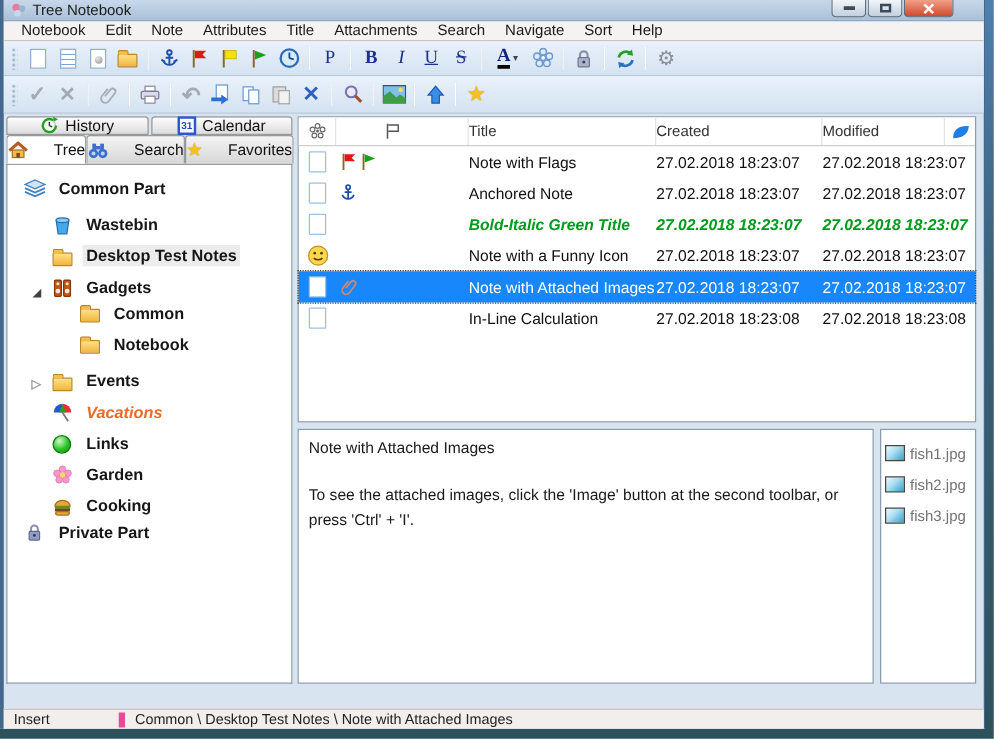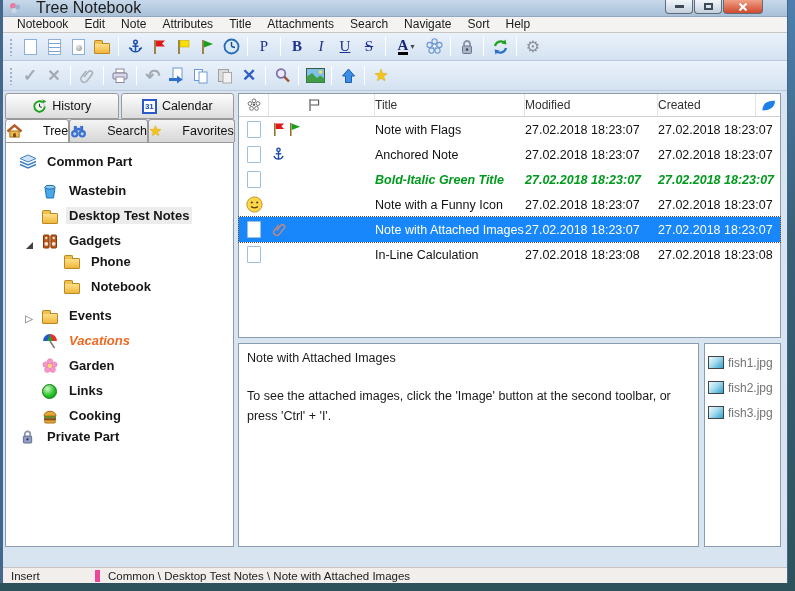--- a/index.html
+++ b/index.html
@@ -14,21 +14,21 @@
     background:#d9e4f1;
     border-left:3px solid #44678c; border-right:1px solid #44678c;
     display:flex; flex-direction:column;
   }
   
   .titlebar {
     height:17px; background:linear-gradient(180deg,#c7d8ea,#a9c0d8);
     display:flex; align-items:center; padding-left:6px; position:relative;
     border-bottom:1px solid #8fa9c4; flex:0 0 auto;
   }
-  .titlebar .title { font-size:16px; color:#1c1c1c; margin-left:15px;text-align:center; }
+  .titlebar .title { font-size:12px; color:#1c1c1c; margin-left:5px;text-align:center; }
   .winbtns { position:absolute; right:24px; top:0; display:flex; gap:1px; }
   .winbtn {
     width:28px; height:14px; border:1px solid #5e6c7a; border-top:none;
     border-radius:0 0 4px 4px; background:linear-gradient(180deg,#f2f6fa,#c2cfdc);
     display:flex; align-items:center; justify-content:center;
   }
   .winbtn.close { width:40px; background:linear-gradient(180deg,#f0a088,#d0492e); }
   .glyph-min { width:9px; height:3px; background:#3c4a58; }
   .glyph-max { width:9px; height:7px; border:2px solid #3c4a58; }
   .glyph-close { position:relative; width:10px; height:10px; }
@@ -69,21 +69,21 @@
   .ltr.s{text-decoration:line-through;}
   .acolor { font-family:"Liberation Serif", serif; font-weight:bold; color:#15247a;
        font-size:15px; border-bottom:3px solid #000; line-height:14px; }
   .dd { font-size:8px; color:#444; margin-left:2px; }
   .gray { color:#a4aab2; }
   .blue { color:#2f5fc0; }
   .goldstar { color:#f5c41c; font-size:17px; text-shadow:0 0 1px #b8860b; }
   
   .main { flex:1 1 auto; display:flex; padding:2px 6px 4px 2px; gap:4px; min-height:0; }
   .sidebar { width:229px; flex:0 0 auto; display:flex; flex-direction:column; min-height:0; }
-  .sideTop { display:flex; height:26px; gap:2px;border-radius:10px; }
+  .sideTop { display:flex; height:15px; gap:2px;border-radius:10px; }
   .sbtn { flex:1; display:flex; align-items:center; justify-content:center; gap:5px;
      background:linear-gradient(180deg,#fdfdfd,#dcdcdc); border:1px solid #9a9a9a;
      border-radius:3px 3px 0 0; font-size:12.5px; color:#111; }
   .tabsRow { display:flex; height:23px; }
   .tab { flex:1; display:flex; align-items:center; justify-content:center; gap:20px;
      background:linear-gradient(180deg,#f4f4f4,#d6d6d6); border:1px solid #9a9a9a;
      border-bottom:none; border-radius:3px 3px 0 0; font-size:12.5px; color:#111; }
   .tab.active { background:#fff; position:relative; z-index:2; }
   .treePanel { flex:1; background:#fff; border:1px solid #8a9cae; border-top:1px solid #9a9a9a;
      padding-top:6px; overflow:hidden; }
@@ -442,21 +442,21 @@
                 <circle cx="10.7" cy="9.8" r="1.9" fill="#f8e8d8"></circle>
               </svg>
             </span>
           <span class="tlabel">Gadgets</span>
         </div>
         <div class="titem lvl2">
           <span class="slot"></span>
           <span class="ticon">
               <span class="foldericon"></span>
             </span>
-          <span class="tlabel">Phone</span>
+          <span class="tlabel">Common</span>
         </div>
         <div class="titem lvl2">
           <span class="slot"></span>
           <span class="ticon">
               <span class="foldericon"></span>
             </span>
           <span class="tlabel">Notebook</span>
         </div>
         <div class="titem lvl1">
           <span class="slot col">
@@ -471,43 +471,43 @@
           <span class="slot"></span>
           <span class="ticon">
               <svg width="16" height="16" viewBox="0 0 16 16">
                 <path d="M1 8 A7 7 0 0 1 8 1 L8 8 Z" fill="#2858c8"></path>
                 <path d="M8 1 A7 7 0 0 1 15 8 L8 8 Z" fill="#e83030"></path>
                 <path d="M5.2 8 L8 1.6 L10.8 8 Z" fill="#28a028"></path>
                 <line x1="8" y1="8" x2="12.5" y2="15" stroke="#7a7a7a" stroke-width="1.5"></line>
               </svg>
             </span>
           <span class="tlabel">Vacations</span>
+        </div>
+        <div class="titem lvl1">
+          <span class="slot"></span>
+          <span class="ticon">
+              <span class="sphere"></span>
+            </span>
+          <span class="tlabel">Links</span>
         </div>
         <div class="titem lvl1">
           <span class="slot"></span>
           <span class="ticon">
               <svg width="16" height="16" viewBox="0 0 16 16">
                 <g fill="#f598c8" stroke="#e06aa8" stroke-width=".5">
                   <circle cx="8" cy="3.4" r="2.7"></circle>
                   <circle cx="12.4" cy="6.6" r="2.7"></circle>
                   <circle cx="10.7" cy="11.8" r="2.7"></circle>
                   <circle cx="5.3" cy="11.8" r="2.7"></circle>
                   <circle cx="3.6" cy="6.6" r="2.7"></circle>
                 </g>
                 <circle cx="8" cy="7.8" r="2" fill="#f8d858"></circle>
               </svg>
             </span>
           <span class="tlabel">Garden</span>
-        </div>
-        <div class="titem lvl1">
-          <span class="slot"></span>
-          <span class="ticon">
-              <span class="sphere"></span>
-            </span>
-          <span class="tlabel">Links</span>
         </div>
         <div class="titem lvl1">
           <span class="slot"></span>
           <span class="ticon">
               <svg width="16" height="14" viewBox="0 0 16 14">
                 <path d="M2 6 A6 4.8 0 0 1 14 6 Z" fill="#e8a838" stroke="#a87018"></path>
                 <rect x="2" y="6" width="12" height="2.2" fill="#6a8a28"></rect>
                 <rect x="2" y="8.2" width="12" height="2" fill="#7a4418"></rect>
                 <rect x="2.5" y="10.2" width="11" height="2.8" rx="1.4" fill="#e8a838" stroke="#a87018"></rect>
               </svg>
@@ -542,22 +542,22 @@
                 <circle cx="7" cy="6.8" r="1.2" fill="#666"></circle>
               </svg>
           </span>
           <span class="hcell" style="padding-left:38px">
             <svg width="14" height="14" viewBox="0 0 14 14">
                 <line x1="3" y1="1" x2="3" y2="13" stroke="#555" stroke-width="1.2"></line>
                 <path d="M3.6 2 h8 v5 h-8" fill="none" stroke="#555" stroke-width="1.1"></path>
               </svg>
           </span>
           <span class="hcell">Title</span>
+          <span class="hcell">Created</span>
           <span class="hcell">Modified</span>
-          <span class="hcell">Created</span>
           <span class="hcell" style="border-right:none;justify-content:center">
             <svg width="15" height="13" viewBox="0 0 16 14">
                 <path d="M15 2 C6 1.5 1.5 5.5 1.5 12.5 C8.5 12.5 15 9.5 15 2 Z" fill="#1f7fe8"></path>
               </svg>
           </span>
         </div>
 
         <div class="lrow">
           <span class="c1">
               <span class="npage"></span>

